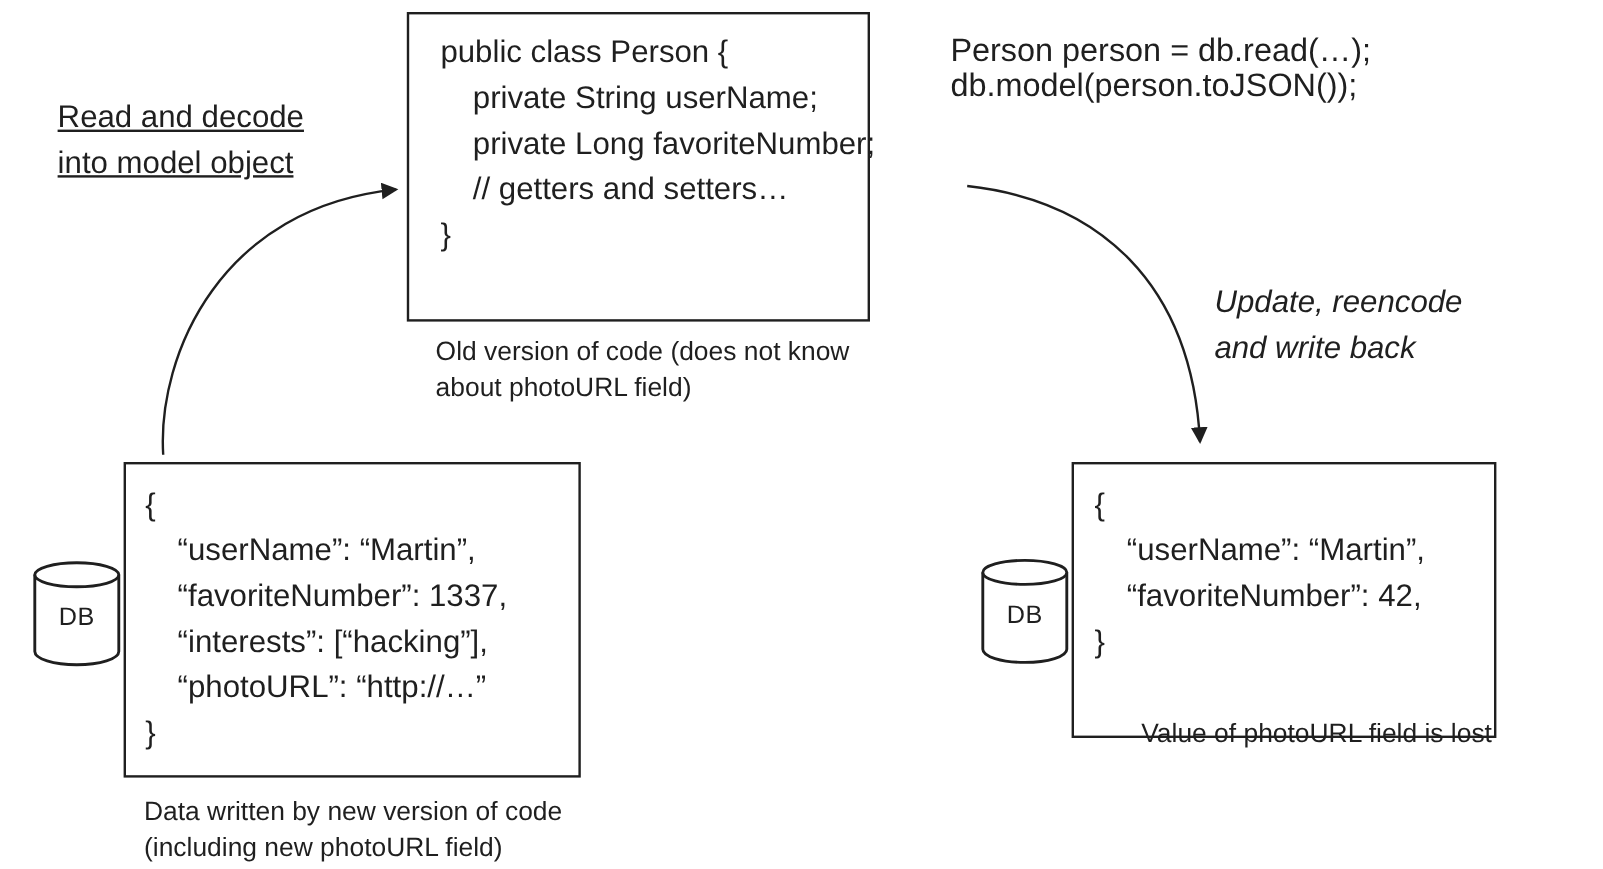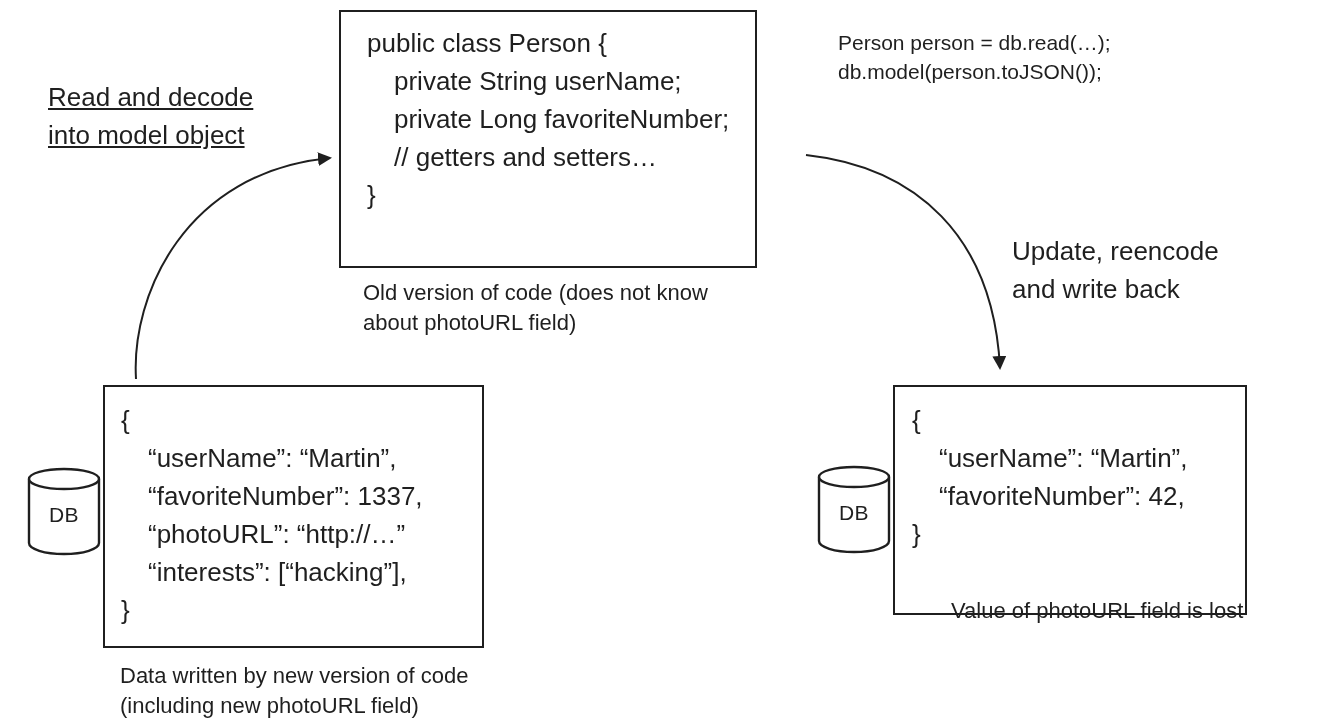--- a/index.html
+++ b/index.html
@@ -5,32 +5,32 @@
   html,body { margin:0; padding:0; background:#ffffff; }
   .canvas {
     position:relative; width:1336px; height:724px; background:#ffffff;
     font-family:"Liberation Sans", sans-serif; color:#1f1f1f; overflow:hidden;
   }
   .arrows { position:absolute; inset:0; width:1336px; height:724px; }
   .box {
     position:absolute; border:2px solid #1f1f1f; background:#ffffff;
     box-sizing:border-box; font-size:26px; line-height:38px;
   }
-  .class-box  { left:339px; top:10px;  width:418px; height:258px; padding:12px 8px 0 26px; }
+  .class-box  { left:339px; top:10px;  width:386px; height:258px; padding:12px 8px 0 26px; }
   .json-left  { left:103px; top:385px; width:381px; height:263px; padding:14px 6px 0 16px; }
   .json-right { left:893px; top:385px; width:354px; height:230px; padding:14px 6px 0 17px; }
   .code-line { white-space:pre; }
   .ind { padding-left:27px; }
   .side-label {
     position:absolute; font-size:26px; line-height:38px; white-space:pre-line;
   }
   .lbl-read   { left:48px;   top:78px;text-decoration:underline; }
-  .lbl-update { left:1012px; top:232px; }
+  .lbl-update { left:1012px; top:232px;font-style:italic; }
   .mini-code {
-    position:absolute; left:838px; top:28px; font-size:21px; line-height:29px;
+    position:absolute; left:792px; top:28px; font-size:27px; line-height:29px;
   }
   .caption {
     position:absolute; font-size:22px; line-height:30px; white-space:pre-line;
   }
   .cap-old  { left:363px; top:278px; }
   .cap-data { left:120px; top:661px; }
   .cap-lost { left:911px; top:596px;margin-left:40px; }
   .db { position:absolute; width:74px; height:90px;margin-left:15px; }
   .db-left  { left:12px;  top:467px; }
   .db-right { left:802px; top:465px; }
@@ -82,22 +82,22 @@
       <path d="M2 12 L2 76 A 35 11 0 0 0 72 76 L72 12" fill="#ffffff" stroke="#1f1f1f" stroke-width="2.4"></path>
       <ellipse cx="37" cy="12" rx="35" ry="10" fill="#ffffff" stroke="#1f1f1f" stroke-width="2.4"></ellipse>
     </svg>
     <div class="db-label">DB</div>
   </div>
 
   <div class="box json-left">
     <div class="code-line">{</div>
     <div class="code-line ind">“userName”: “Martin”,</div>
     <div class="code-line ind">“favoriteNumber”: 1337,</div>
+    <div class="code-line ind">“interests”: [“hacking”],</div>
     <div class="code-line ind">“photoURL”: “http://…”</div>
-    <div class="code-line ind">“interests”: [“hacking”],</div>
     <div class="code-line">}</div>
   </div>
 
   <div class="caption cap-data">Data written by new version of code
 (including new photoURL field)</div>
 
   <div class="db db-right">
     <svg viewBox="0 0 74 90">
       <path d="M2 12 L2 76 A 35 11 0 0 0 72 76 L72 12" fill="#ffffff" stroke="#1f1f1f" stroke-width="2.4"></path>
       <ellipse cx="37" cy="12" rx="35" ry="10" fill="#ffffff" stroke="#1f1f1f" stroke-width="2.4"></ellipse>

